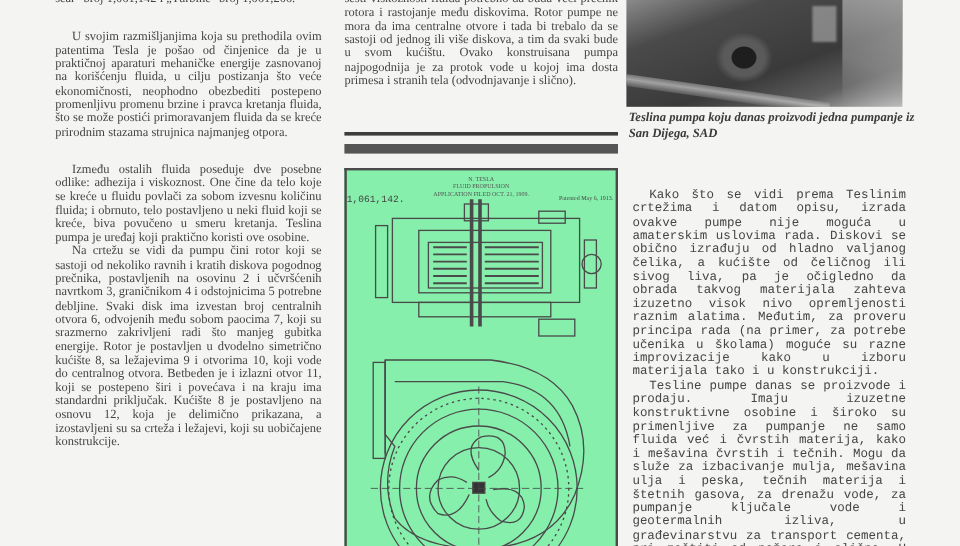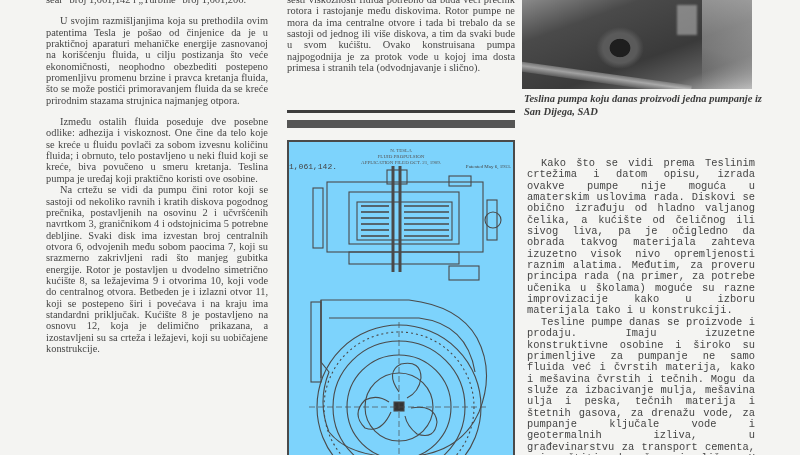--- a/index.html
+++ b/index.html
@@ -12,37 +12,37 @@
   }
   .col {
     position: absolute; top: 0;
     font-size: 10.4px; line-height: 11.35px;
     text-align: justify;
     color: #454545;
     filter: blur(0.35px);
   }
   .col p { margin: 0; text-indent: 0; }
   .col p.ind { text-indent: 14px; }
-  .col p.gap { margin-top: 10px; }
+  .col p.gap { margin-top: 20px; }
   #col1 { left: 46px; width: 222px; top: -6px; }
   #col2 { left: 287px; width: 228px; top: -6px; }
   #col3 { left: 527px; width: 228px; top: 158px; font-family: Liberation Mono, monospace; }
 
   .rule-thin {
     position: absolute; left: 287px; width: 228px; height: 3px;
     background: #3d3d3d; top: 110px; filter: blur(0.4px);
   }
   .rule-thick {
     position: absolute; left: 287px; width: 228px; height: 8px;
     background: #555; top: 120px; filter: blur(0.6px);
   }
   .figure-box {
     position: absolute; left: 287px; top: 140px; width: 228px; height: 315px;
     border: 2px solid #4a4a4a; border-bottom: none;
-    background: #7dd3fc; box-sizing: border-box; overflow: hidden;
+    background: #86efac; box-sizing: border-box; overflow: hidden;
   }
   .patent-head {
     position: absolute; top: 6px; left: 0; right: 0; text-align: center;
     font-size: 5px; line-height: 6px; color: #555; filter: blur(0.4px);
   }
   .patent-num {
     position: absolute; top: 20px; left: 0px; font-size: 8px; color: #444;
     font-family: "Liberation Mono", monospace; filter: blur(0.4px);
   }
   .patent-date {

